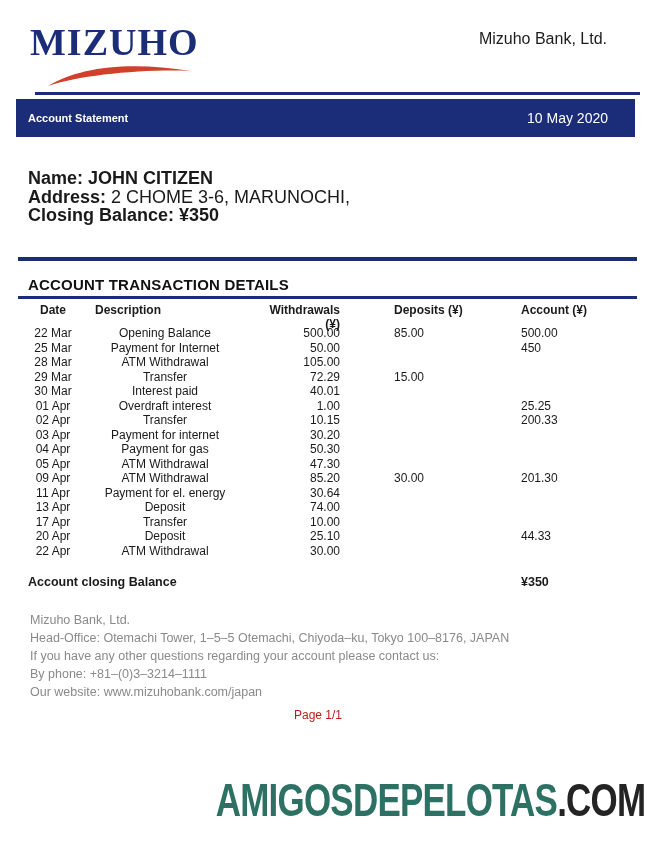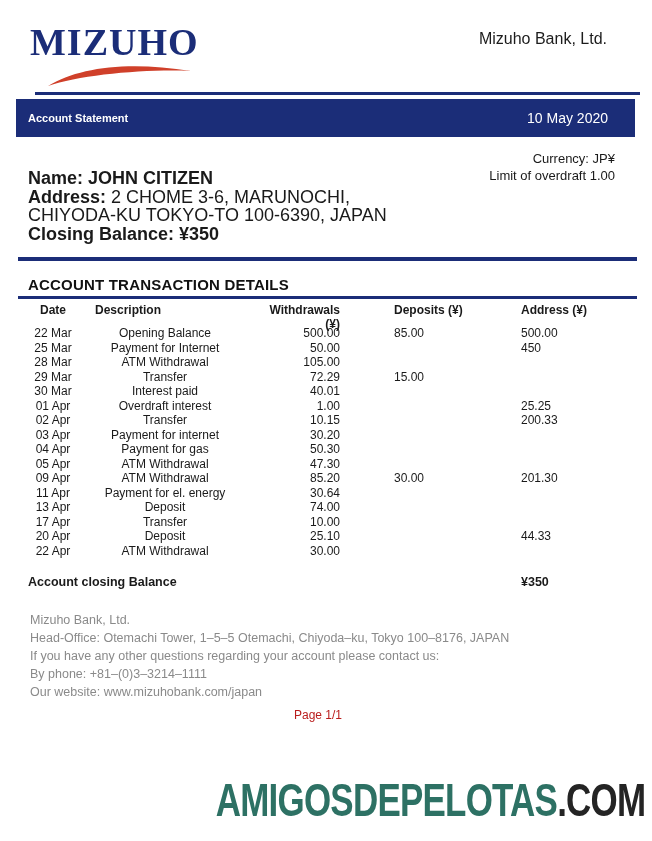--- a/index.html
+++ b/index.html
@@ -74,44 +74,39 @@
     </svg>
   </div>
   <div class="bank-name">Mizuho Bank, Ltd.</div>
 
   <div class="bar-topline"></div>
   <div class="title-bar">
     <span class="title">Account Statement</span>
     <span class="date">10 May 2020</span>
   </div>
 
-  <div class="currency-block">
-    <div>Currency: JP¥</div>
-    <div>Limit of overdraft 1.00</div>
-  </div>
 
   <div class="info-block">
     <div><b>Name:</b> <b>JOHN CITIZEN</b></div>
     <div><b>Address:</b> <span>2 CHOME 3-6, MARUNOCHI,</span></div>
-    <div><span>CHIYODA-KU TOKYO-TO 100-6390, JAPAN</span></div>
     <div><b>Closing Balance:</b> <b>¥350</b></div>
   </div>
 
   <div class="divider"></div>
 
   <div class="section-title">ACCOUNT TRANSACTION DETAILS</div>
   <div class="section-underline"></div>
 
   <div class="tx-header tx-grid">
     <div class="c-date">Date</div>
     <div class="c-desc">Description</div>
     <div class="c-wd">Withdrawals (¥)</div>
     <div class="c-sp"></div>
     <div class="c-dep">Deposits (¥)</div>
-    <div class="c-bal">Address (¥)</div>
+    <div class="c-bal">Account (¥)</div>
   </div>
 
   <div class="tx-rows">
     <div class="tx-grid">
       <div class="c-date">22 Mar</div>
       <div class="c-desc">Opening Balance</div>
       <div class="c-wd">500.00</div>
       <div class="c-sp"></div>
       <div class="c-dep">85.00</div>
       <div class="c-bal">500.00</div>

